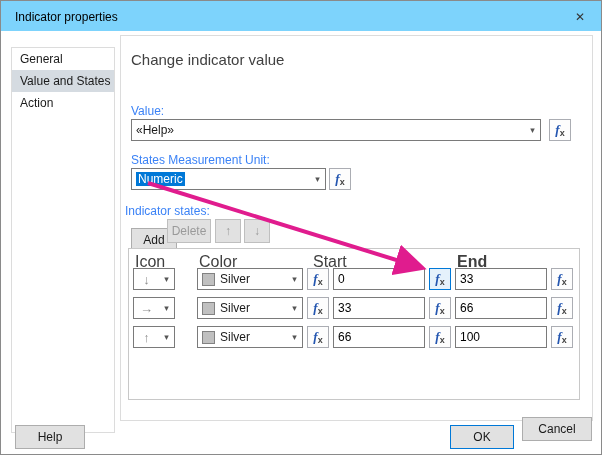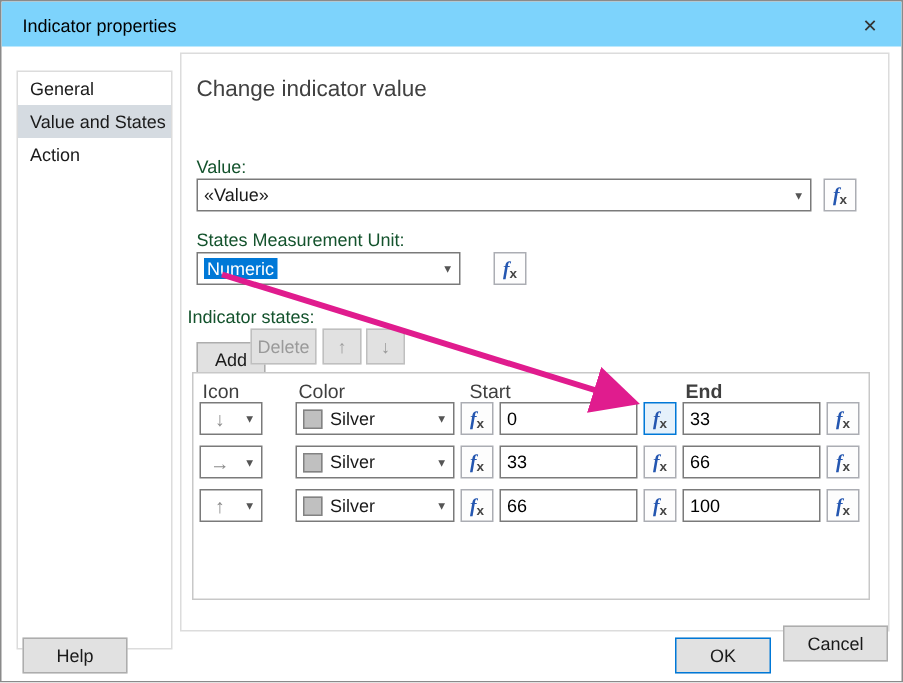--- a/index.html
+++ b/index.html
@@ -11,38 +11,38 @@
   .close-btn { position: absolute; right: 12px; top: 7px; width: 18px; height: 18px; text-align: center; line-height: 18px; font-size: 12px; color: #333; cursor: pointer; background: transparent; border: none; }
 
   .sidebar { position: absolute; left: 10px; top: 34px; width: 104px; height: 386px; border: 1px solid #dcdcdc; background: #fff; margin-top: 12px; }
   .side-item { height: 22px; line-height: 22px; padding-left: 8px; cursor: pointer; color: #1a1a1a; }
   .side-item.selected { background: #d5dbe1; }
 
   .panel { position: absolute; left: 119px; top: 34px; width: 473px; height: 386px; border: 1px solid #dcdcdc; background: #fff; }
 
   .heading { position: absolute; left: 130px; top: 50px; font-size: 15px; color: #414141; }
 
-  .field-label { position: absolute; font-size: 12px; color: #14532d; }
+  .field-label { position: absolute; font-size: 12px; color: #3b82f6; }
 
   .combo { position: absolute; height: 22px; border: 1px solid #7a7a7a; background: #fff; display: flex; align-items: center; cursor: pointer; }
   .combo .combo-text { flex: 1; padding-left: 4px; overflow: hidden; white-space: nowrap; }
   .combo .caret { width: 15px; text-align: center; font-size: 9px; color: #555; flex: none; }
   .sel-text { background: #0078d7; color: #fff; padding: 1px 2px; }
 
   .fx-btn { position: absolute; width: 22px; height: 22px; border: 1px solid #abadb3; background: #fdfdfd; cursor: pointer; text-align: center; line-height: 18px; padding: 0; }
   .fx-btn.highlight { border: 1px solid #0078d7; background: #e5f1fb; }
   .fx-f { font-family: "Liberation Serif", serif; font-style: italic; font-weight: bold; color: #2456b0; font-size: 13px; }
   .fx-x { font-size: 9px; font-weight: bold; color: #444; position: relative; top: 2px; }
 
   .btn { position: absolute; height: 24px; background: #e1e1e1; border: 1px solid #adadad; font-family: "Liberation Sans", sans-serif; font-size: 12px; color: #1a1a1a; cursor: pointer; text-align: center; }
   .btn.disabled { color: #9a9a9a; border-color: #bfbfbf; cursor: default; }
   .btn.default { border: 1px solid #0078d7; }
 
   .table-box { position: absolute; left: 127px; top: 247px; width: 452px; height: 152px; border: 1px solid #c8c8c8; background: #fff; }
-  .col-header { position: absolute; top: 252px; font-size: 13px; color: #3f3f3f; }
+  .col-header { position: absolute; top: 252px; font-size: 16px; color: #3f3f3f; }
 
   .t-row { position: absolute; left: 0; width: 100%; height: 22px; }
   .t-row .combo { top: 0; }
   .icon-combo { left: 132px; width: 42px; }
   .arrow-glyph { flex: 1; text-align: center; color: #8c8c8c; font-size: 13px; }
   .color-combo { left: 196px; width: 106px; }
   .swatch { width: 13px; height: 13px; background: #c0c0c0; border: 1px solid #828282; margin-left: 4px; flex: none; }
   .color-combo .combo-text { padding-left: 5px; }
   .t-row .fx-btn { top: 0; }
   .fx-c1 { left: 306px; }
@@ -69,27 +69,27 @@
     <div class="side-item selected">Value and States</div>
     <div class="side-item">Action</div>
   </div>
 
   <div class="panel"></div>
 
   <div class="heading">Change indicator value</div>
 
   <div class="field-label" style="left:130px; top:103px;">Value:</div>
   <div class="combo" style="left:130px; top:118px; width:410px;">
-    <span class="combo-text">«Value»</span>
+    <span class="combo-text">«Help»</span>
     <span class="caret">▾</span>
   </div>
   <button class="fx-btn" style="left:548px; top:118px;"><span class="fx-f">f</span><span class="fx-x">x</span></button>
 
   <div class="field-label" style="left:130px; top:152px;">States Measurement Unit:</div>
-  <div class="combo" style="left:130px; top:167px; width:176px;">
+  <div class="combo" style="left:130px; top:167px; width:195px;">
     <span class="combo-text"><span class="sel-text">Numeric</span></span>
     <span class="caret">▾</span>
   </div>
   <button class="fx-btn" style="left:328px; top:167px;"><span class="fx-f">f</span><span class="fx-x">x</span></button>
 
   <div class="field-label" style="left:124px; top:203px;">Indicator states:</div>
   <button class="btn" style="left:130px; top:227px; width:46px;">Add</button>
   <button class="btn disabled" style="left:166px; top:218px; width:44px;">Delete</button>
   <button class="btn disabled" style="left:214px; top:218px; width:26px;"><span>↑</span></button>
   <button class="btn disabled" style="left:243px; top:218px; width:26px;"><span>↓</span></button>

